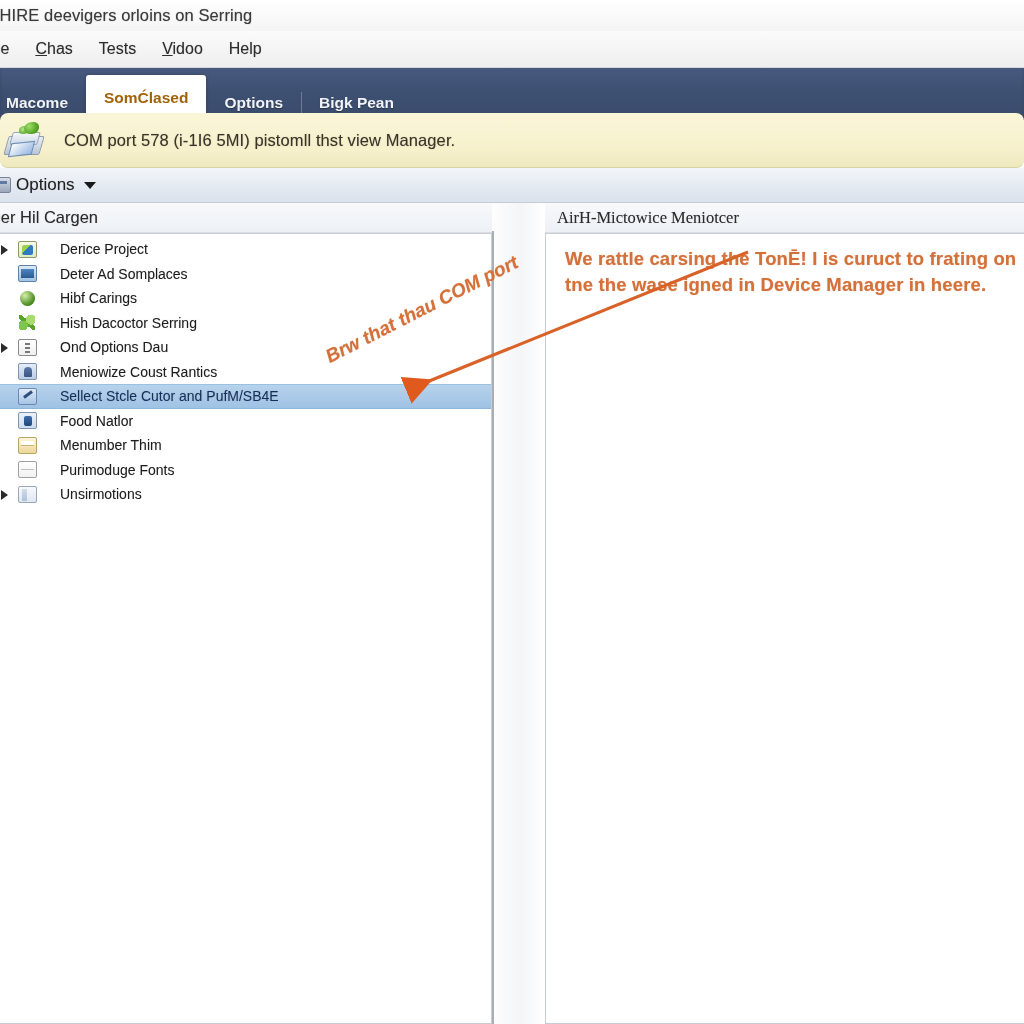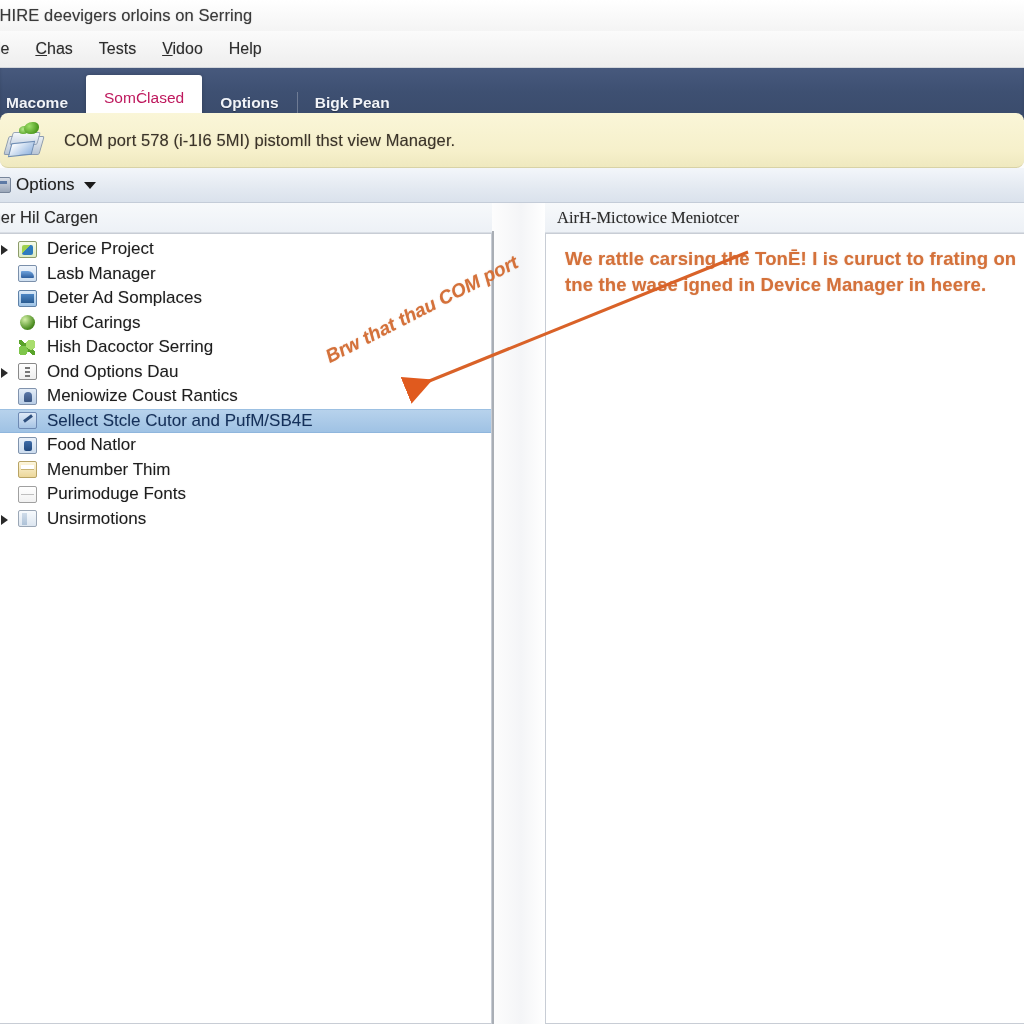--- a/index.html
+++ b/index.html
@@ -57,22 +57,22 @@
     font-size: 15.5px; font-weight: bold; color: #f0f3f8;
     white-space: nowrap; cursor: default;
     text-shadow: 0 1px 1px rgba(0,0,0,.35);
   }
   .tab + .tab::before {
     content: ""; position: absolute; left: 0; top: 6px; bottom: 5px;
     width: 1px; background: rgba(255,255,255,.26);
   }
   .tab:first-child { margin-left: -12px; }
   .tab.active {
-    background: #ffffff; color: #be185d;
-    height: 45px; font-weight: normal;
+    background: #ffffff; color: #a16207;
+    height: 45px; font-weight: bold;
     text-shadow: none;
     border-radius: 3px 3px 0 0;
     box-shadow: 0 0 4px rgba(0,0,0,.2);
   }
   .tab.active::before { display: none; }
   .tab.active + .tab::before { display: none; }
 
   
   .infobar {
     position: absolute; left: 0; top: 113px; width: 1024px; height: 55px;
@@ -229,21 +229,21 @@
   .ti.i-plug { border-color:#7f93ad; background: linear-gradient(#eaf1fa,#ccdcee); }
   .ti.i-plug::after { left:5px; top:3px; width:8px; height:10px;
     background: linear-gradient(#3e6ca8,#20477c); border-radius:2px; }
   .ti.i-blank { border-color:#a0a0a0; background: linear-gradient(#ffffff,#f1f1f1); }
   .ti.i-blank::after { left:2px; top:7px; width:13px; height:1px; background:#bfbfbf; }
   .ti.i-folder2 { border-color:#9ba7b6; background: linear-gradient(#f7fafd,#dde6f0); }
   .ti.i-folder2::after { left:3px; top:2px; width:5px; height:12px;
     background: linear-gradient(#cfdcea,#aec2d8); }
 
   .tree-label {
-    font-size: 17px; color: #1d1d1d; margin-left: 10px; white-space: nowrap;
+    font-size: 14px; color: #1d1d1d; margin-left: 23px; white-space: nowrap;
     text-shadow: 0 0 1px rgba(110,110,110,.4);
   }
   .tree-row.selected .tree-label { color: #13305c; }
 
   
   .splitter {
     position: absolute; left: 492px; top: 0; width: 53px; height: 821px;
     background: linear-gradient(90deg,#fdfdfd,#f4f5f7 55%,#ffffff);
   }
   .splitter::before {
@@ -351,25 +351,20 @@
         <span class="pane-left-head-text">iger Hil Cargen</span>
       </div>
       <div class="tree">
 
         <div class="tree-row">
           <span class="expander has-arrow"></span>
           <span class="ti i-puzzle"></span>
           <span class="tree-label">Derice Project</span>
         </div>
 
-        <div class="tree-row">
-          <span class="expander"></span>
-          <span class="ti i-disk"></span>
-          <span class="tree-label">Lasb Manager</span>
-        </div>
 
         <div class="tree-row">
           <span class="expander"></span>
           <span class="ti i-monitor"></span>
           <span class="tree-label">Deter Ad Somplaces</span>
         </div>
 
         <div class="tree-row">
           <span class="expander"></span>
           <span class="ti i-sphere"></span>

